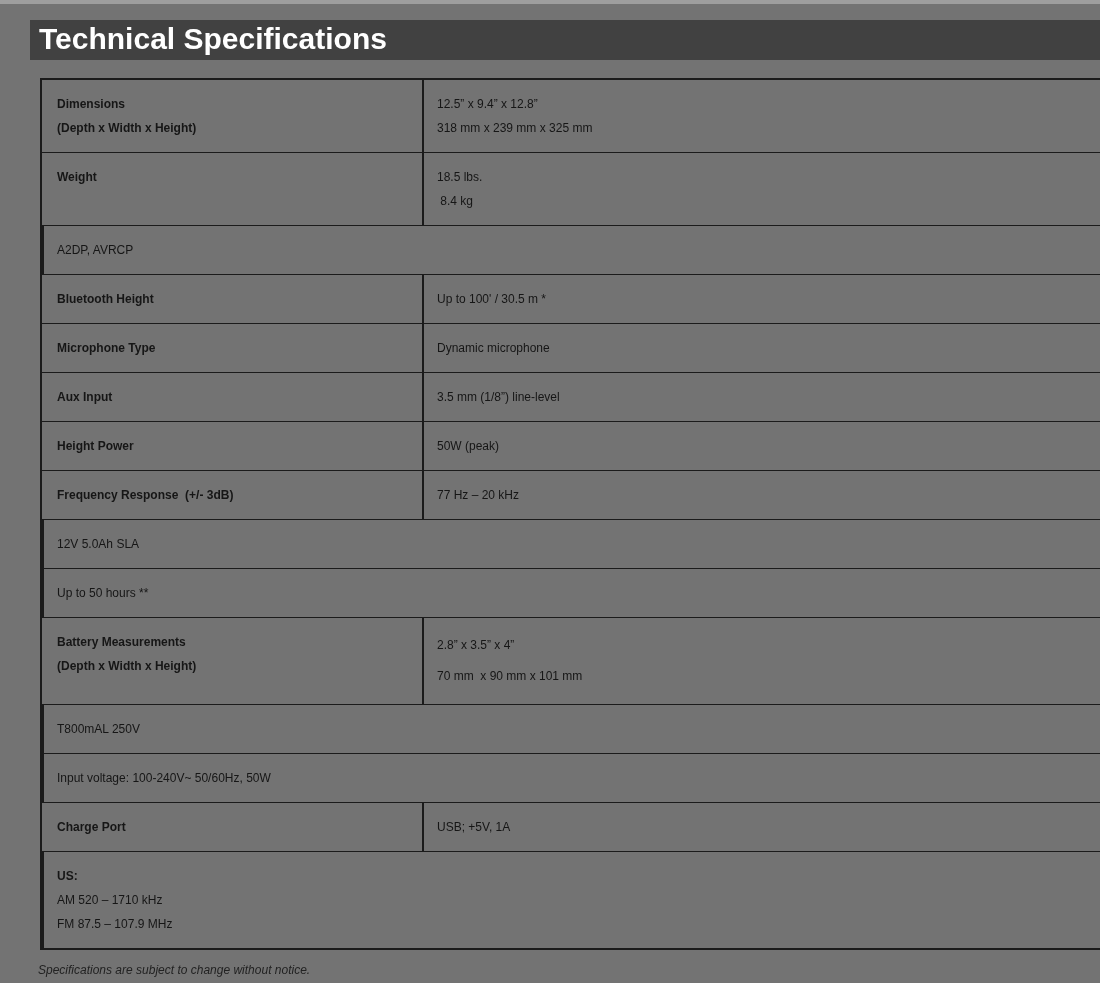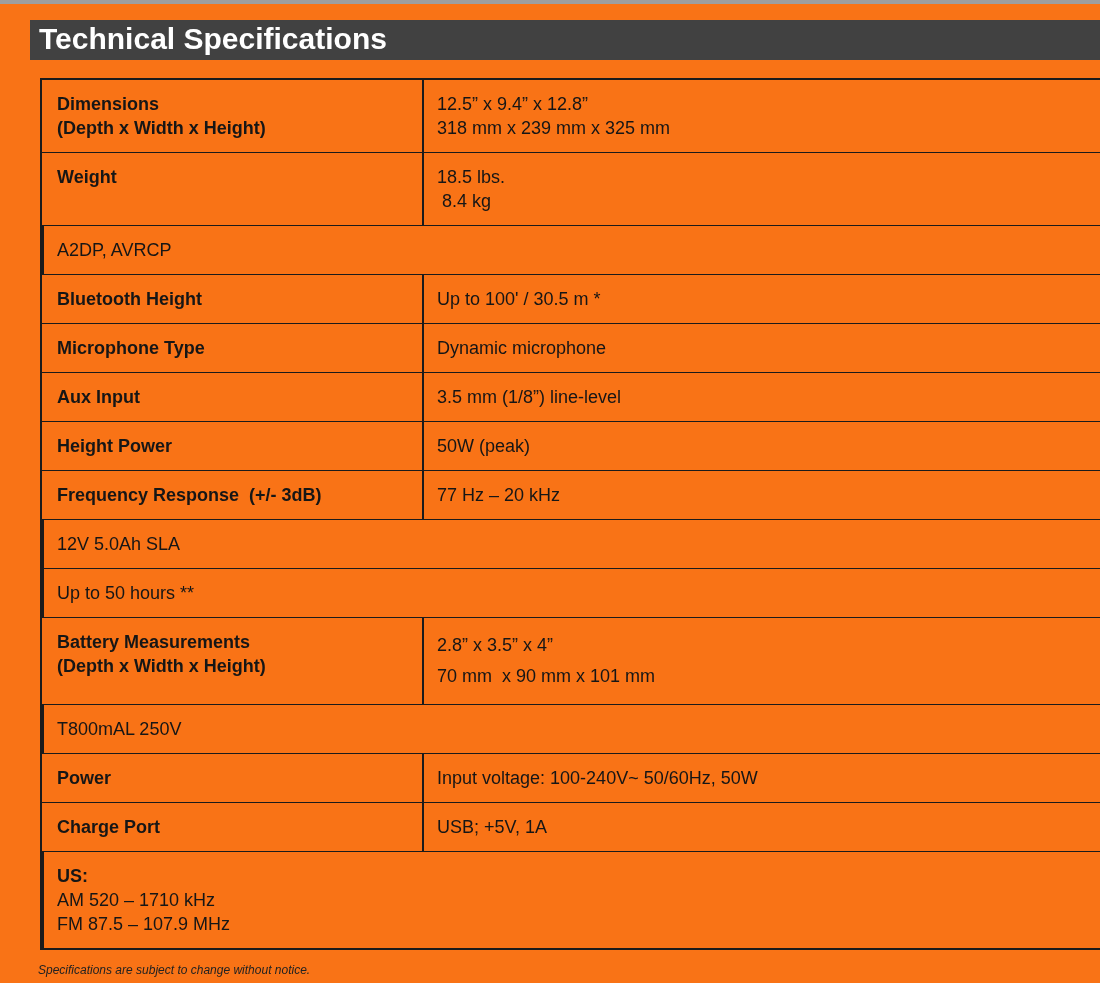--- a/index.html
+++ b/index.html
@@ -8,21 +8,21 @@
     --border-color: #1b1b1b;
     --strip-color: #9e9e9e;
     --text-color: #161616;
   }
   * { margin: 0; padding: 0; box-sizing: border-box; }
   html, body { background: #ffffff; }
   .page {
     position: relative;
     width: 1100px;
     height: 983px;
-    background: #f97316;
+    background: #737373;
     overflow: hidden;
     font-family: "Liberation Sans", "DejaVu Sans", sans-serif;
     color: var(--text-color);
   }
   .top-strip {
     width: 100%;
     height: 4px;
     background: var(--strip-color);
   }
   .title-bar {
@@ -54,21 +54,21 @@
   }
   .spec-row {
     display: grid;
     grid-template-columns: 380px 1fr;
   }
   .spec-row + .spec-row {
     border-top: 1.5px solid var(--border-color);
   }
   .cell {
     padding: 12px 14px 12px 15px;
-    font-size: 18px;
+    font-size: 12px;
     line-height: 24px;
     white-space: pre-wrap;
   }
   .cell-label {
     font-weight: bold;
   }
   .cell-value {
     border-left: 2px solid var(--border-color);
     padding-left: 13px;
   }
@@ -141,21 +141,20 @@
       <div class="spec-row">
         <div class="cell cell-label">Battery Measurements
 (Depth x Width x Height)</div>
         <div class="cell cell-value gapped"><div>2.8” x 3.5” x 4”
 70 mm  x 90 mm x 101 mm</div></div>
       </div>
       <div class="spec-row">
         <div class="cell cell-value"><div>T800mAL 250V</div></div>
       </div>
       <div class="spec-row">
-        <div class="cell cell-label">Power</div>
         <div class="cell cell-value"><div>Input voltage: 100-240V~ 50/60Hz, 50W</div></div>
       </div>
       <div class="spec-row">
         <div class="cell cell-label">Charge Port</div>
         <div class="cell cell-value"><div>USB; +5V, 1A</div></div>
       </div>
       <div class="spec-row">
         <div class="cell cell-value"><div class="value-head">US:</div><div>AM 520 – 1710 kHz
 FM 87.5 – 107.9 MHz</div></div>
       </div>

